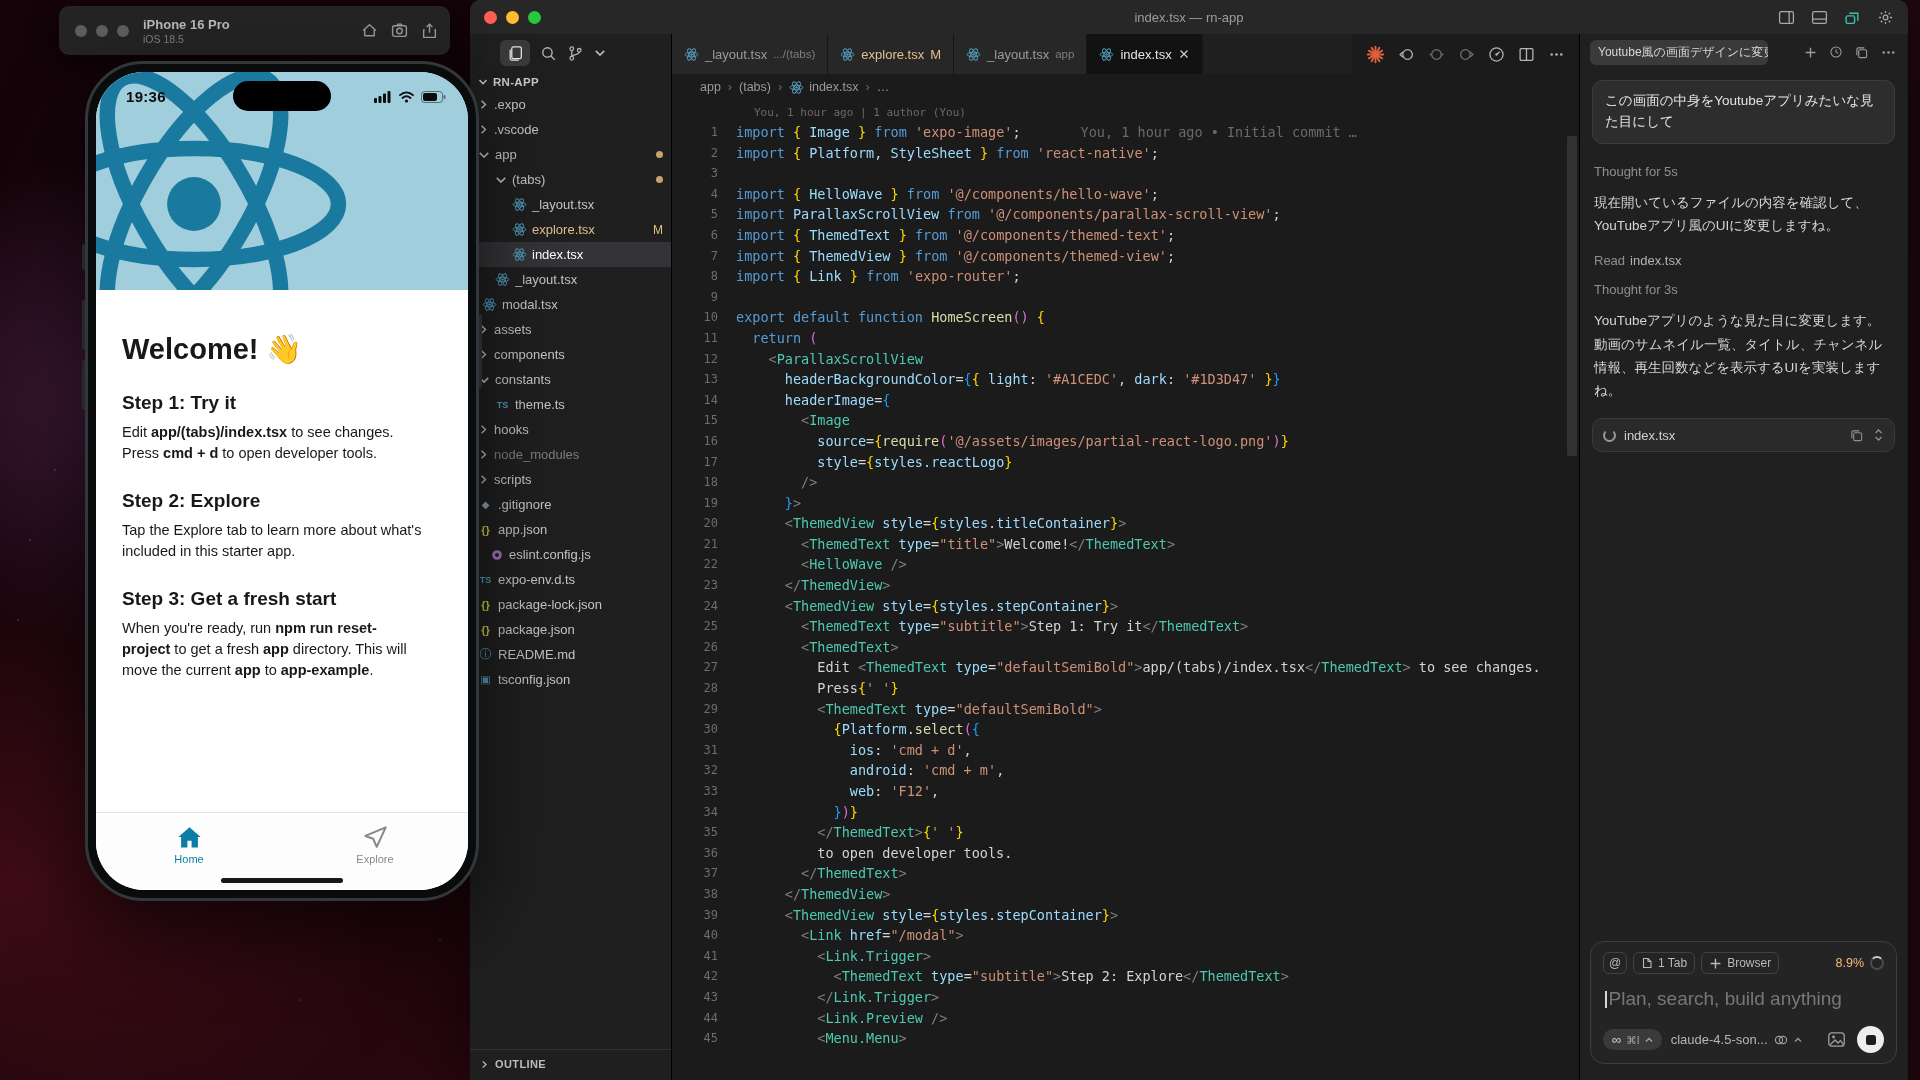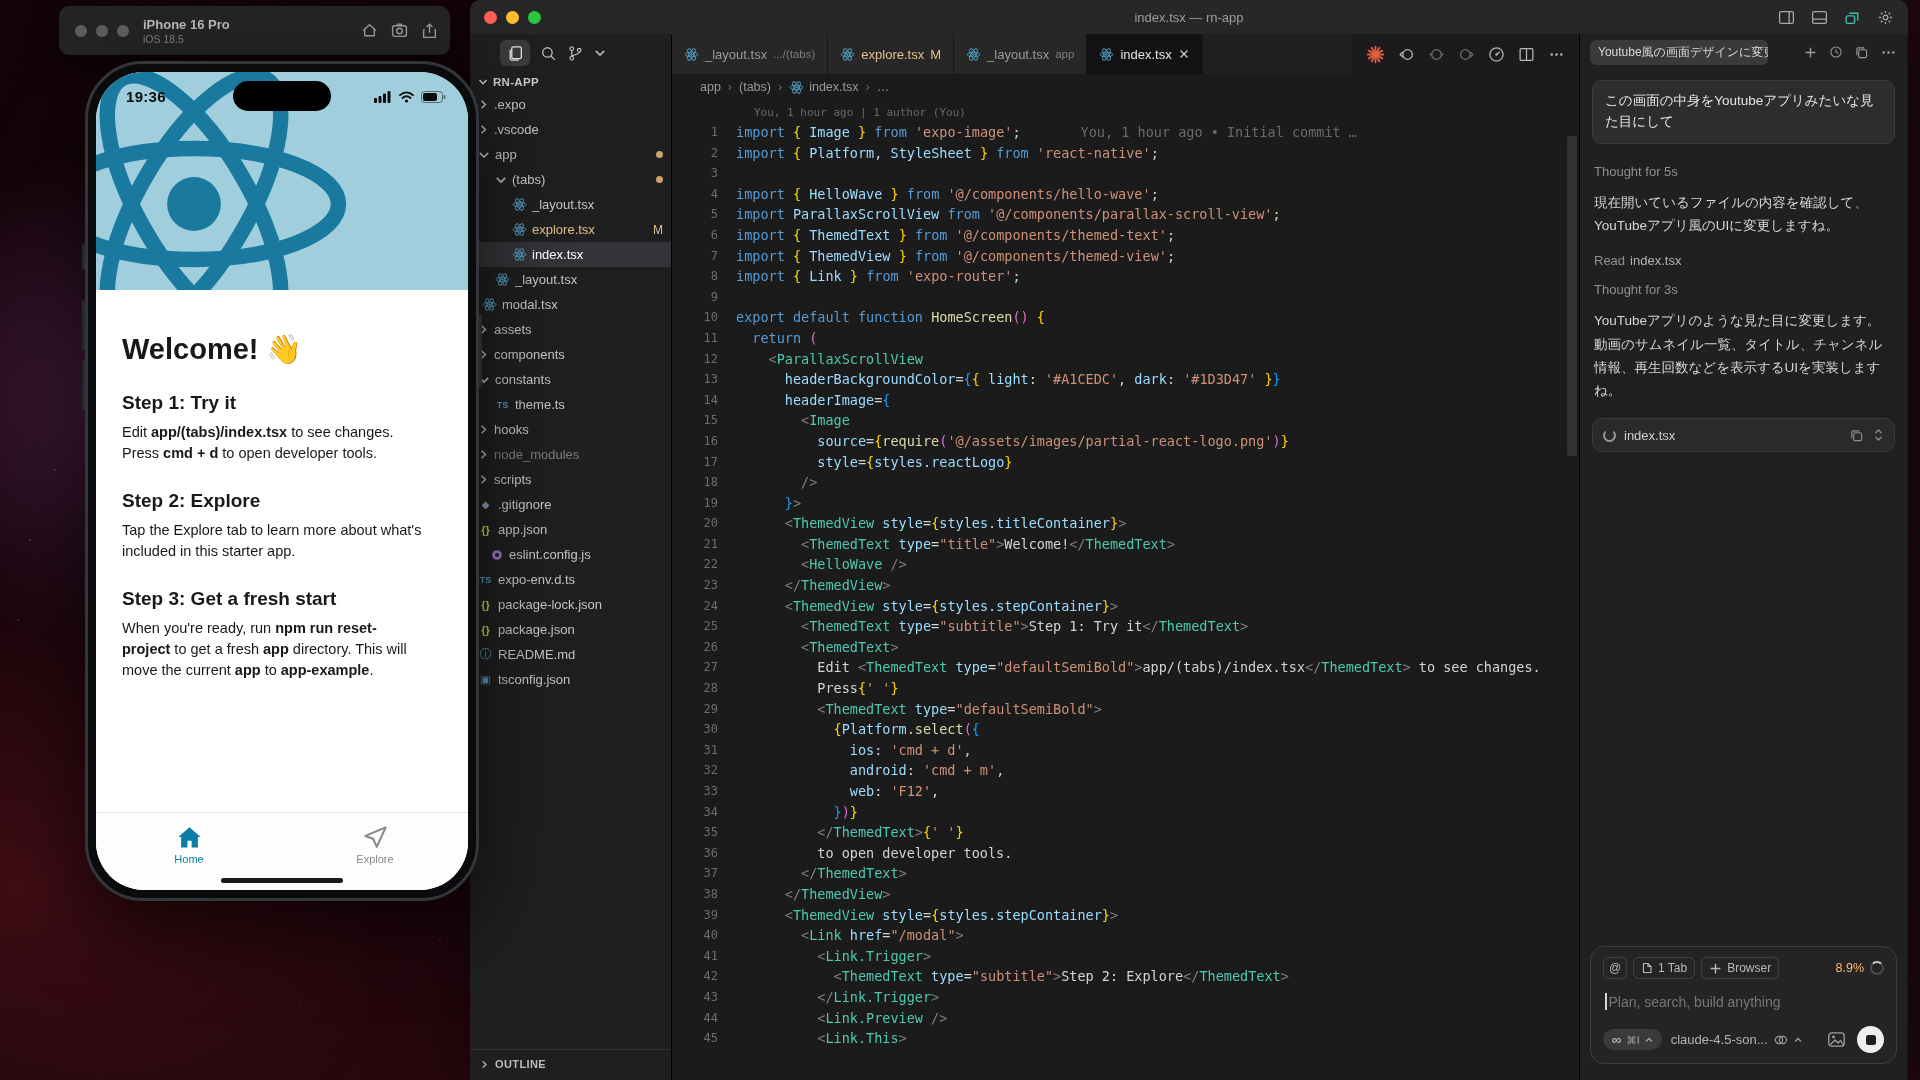--- a/index.html
+++ b/index.html
@@ -110,21 +110,21 @@
   .toolchip .right { margin-left:auto; display:flex; gap:10px; color:#8f8f8f; }
   .spacer { flex:1; }
   .composer { margin:8px 10px 12px; border:1px solid #3e3e3e; background:#242424; border-radius:14px; padding:10px 12px; }
   .chiprow { display:flex; align-items:center; gap:6px; }
   .chip { display:flex; align-items:center; gap:5px; height:22px; padding:0 7px; border:1px solid #414141; border-radius:6px; font-size:12px; color:#b9b9b9; }
   .chip.sq { width:24px; justify-content:center; padding:0; }
   .usage { margin-left:auto; display:flex; align-items:center; gap:6px; font-size:12.5px; color:#fdba74; }
   .ring { width:14px; height:14px; border-radius:50%; border:2px solid #4a4a4a; border-top-color:#c9c9c9; }
   .inputrow { display:flex; align-items:center; margin:14px 2px 16px; }
   .caret { width:1.5px; height:17px; background:#d5d5d5; margin-right:2px; }
-  .placeholder { font-size:14px; color:#777;text-align:right; }
+  .placeholder { font-size:19px; color:#777;text-align:right; }
   .modelrow { display:flex; align-items:center; gap:9px; }
   .pill { display:flex; align-items:center; gap:5px; background:#3a3a3a; border-radius:999px; padding:3px 9px; color:#d7d7d7; }
   .pill .inf { font-size:13px; }
   .pill .kbd { font-size:10.5px; color:#a6a6a6; }
   .model { display:flex; align-items:center; gap:6px; font-size:13px; color:#b4b4b4; }
   .mr-right { margin-left:auto; display:flex; align-items:center; gap:12px; color:#a0a0a0; }
   .stopbtn { width:27px; height:27px; border-radius:50%; background:#ededed; display:flex; align-items:center; justify-content:center; }
   .stopbtn i { width:10px; height:10px; border-radius:2.5px; background:#1c1c1c; }
 </style>
 </head>
@@ -863,21 +863,21 @@
             <div class="cl">
               <span class="ln">43</span>
               <span class="ct"><span class="tk-w">          </span><span class="tk-p">&lt;/</span><span class="tk-t">Link.Trigger</span><span class="tk-p">&gt;</span></span>
             </div>
             <div class="cl">
               <span class="ln">44</span>
               <span class="ct"><span class="tk-w">          </span><span class="tk-p">&lt;</span><span class="tk-t">Link.Preview</span><span class="tk-w"> </span><span class="tk-p">/&gt;</span></span>
             </div>
             <div class="cl">
               <span class="ln">45</span>
-              <span class="ct"><span class="tk-w">          </span><span class="tk-p">&lt;</span><span class="tk-t">Link.This</span><span class="tk-p">&gt;</span></span>
+              <span class="ct"><span class="tk-w">          </span><span class="tk-p">&lt;</span><span class="tk-t">Menu.Menu</span><span class="tk-p">&gt;</span></span>
             </div>
           </div>
         <div class="vscroll"></div>
       </div>
     </div>
 
     <div class="panel">
       <div class="panel-head">
         <div class="ptab">Youtube風の画面デザインに変更</div>
         <div class="phead-icons">

